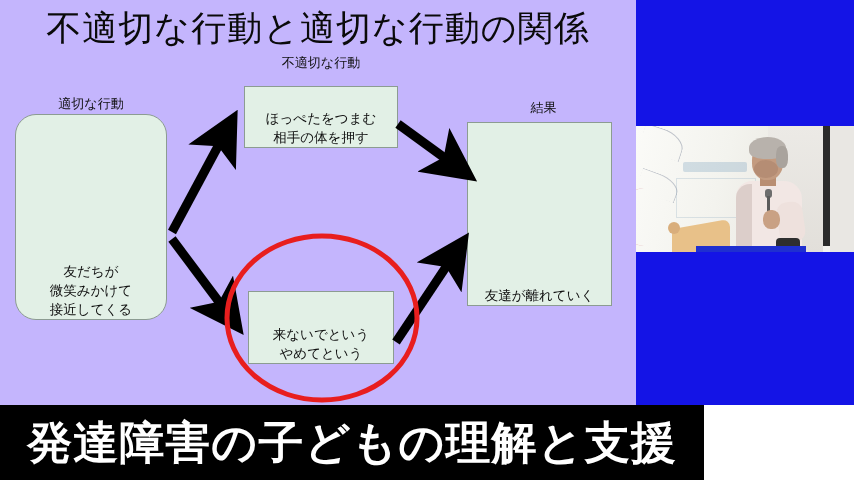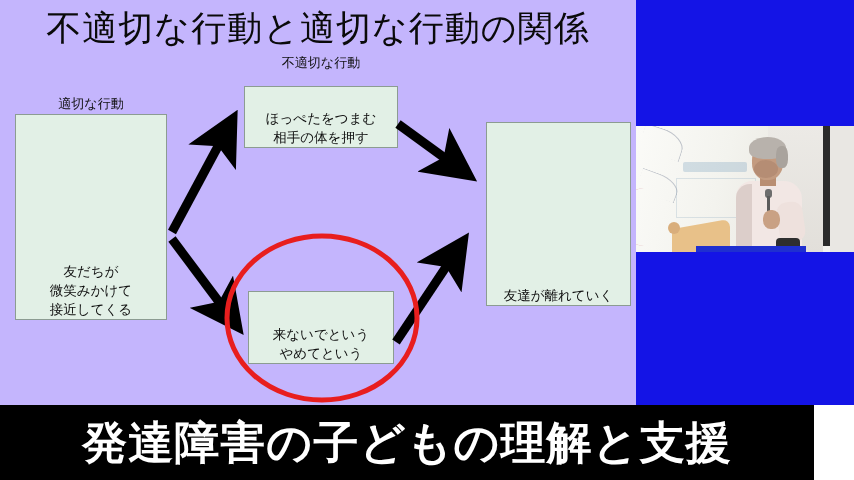--- a/index.html
+++ b/index.html
@@ -57,30 +57,30 @@
   }
   .node-text {
     font-size: 13.5px;
     line-height: 19px;
     color: #101010;
     text-align: center;
     white-space: pre-line;
   }
 
   
-  #box-trigger  { left: 15px;  top: 114px; width: 152px; height: 206px; }
+  #box-trigger  { left: 15px;  top: 114px; width: 152px; height: 206px; border-radius: 21px; }
   #lbl-trigger  { left: 15px;  top: 96px;  width: 152px; }
 
   #box-inappropriate { left: 244px; top: 86px;  width: 154px; height: 62px; }
   #lbl-inappropriate { left: 244px; top: 55px;  width: 154px; }
 
   #box-appropriate   { left: 248px; top: 291px; width: 146px; height: 73px; }
   #lbl-appropriate   { left: 248px; top: 254px; width: 146px; }
 
-  #box-result   { left: 486px; top: 122px; width: 145px; height: 184px; }
+  #box-result   { left: 467px; top: 122px; width: 145px; height: 184px; }
   #lbl-result   { left: 471px; top: 100px; width: 145px; }
 
   
   #overlay {
     position: absolute;
     left: 0; top: 0;
     width: 636px; height: 405px;
     pointer-events: none;
   }
 
@@ -265,21 +265,21 @@
     position: absolute;
     left: 60px; top: 120px;
     width: 110px; height: 6px;
     background: #1f2fd0;
   }
 
   
   #caption-bar {
     position: absolute;
     left: 0; top: 405px;
-    width: 814px; height: 75px;
+    width: 704px; height: 75px;
     background: #000000;
     display: flex;
     align-items: center;
     justify-content: center;
   }
   .caption-text {
     color: #ffffff;
     font-size: 45px;
     line-height: 52px;
     font-weight: bold;
@@ -307,20 +307,21 @@
     <div class="node-box" id="box-inappropriate">
       <div class="node-text">ほっぺたをつまむ
 相手の体を押す</div>
     </div>
 
     <div class="node-box" id="box-appropriate">
       <div class="node-text">来ないでという
 やめてという</div>
     </div>
 
+    <div class="node-label" id="lbl-result">結果</div>
     <div class="node-box" id="box-result">
       <div class="node-text">友達が離れていく</div>
     </div>
 
     <svg id="overlay" viewBox="0 0 636 405">
       <defs>
         <marker id="ah" markerWidth="6" markerHeight="6" refX="4.2" refY="3" orient="auto">
           <path d="M0,0 L6,3 L0,6 L1.4,3 Z" fill="#000000"></path>
         </marker>
       </defs>

